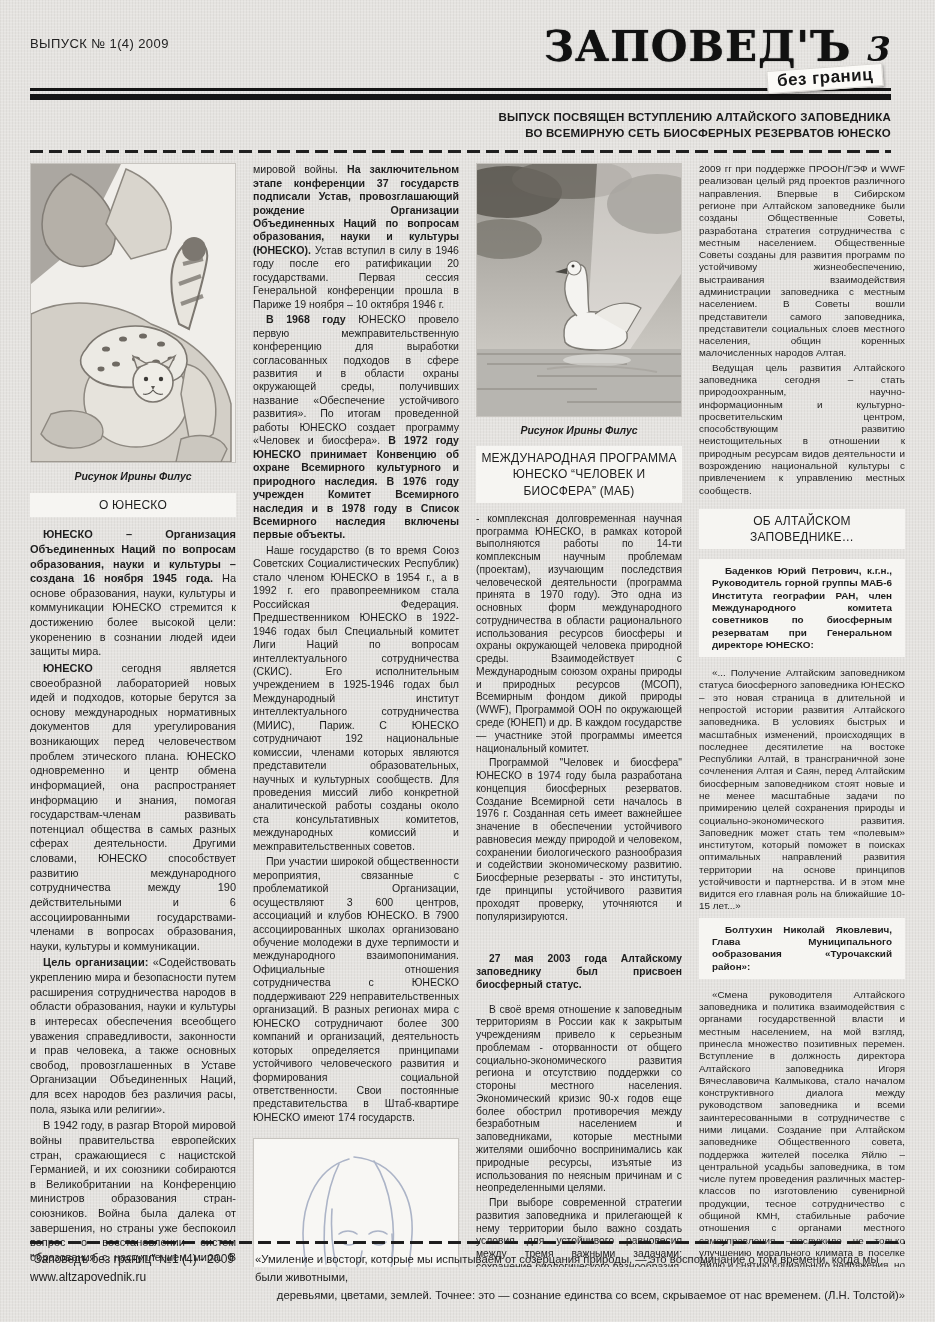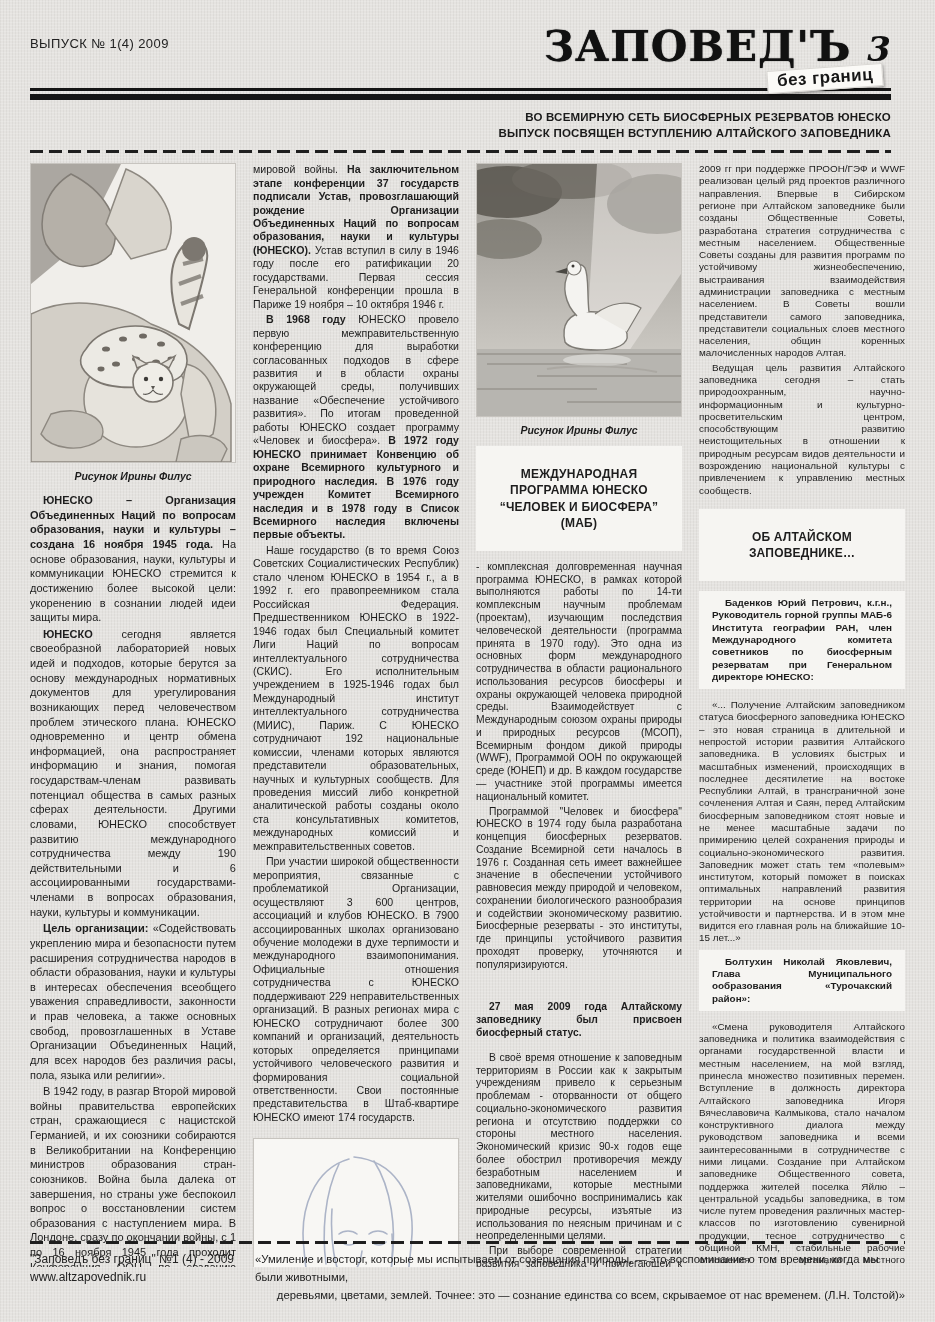--- a/index.html
+++ b/index.html
@@ -38,22 +38,22 @@
   .col{width:206px; flex:0 0 206px; overflow:hidden; text-align:justify;}
   .col1{font-size:11px; line-height:1.33;}
   .col2{font-size:10.6px; line-height:1.27;}
   .col3{font-size:10.3px; line-height:1.24;}
   .col4{font-size:9.9px; line-height:1.24;}
   figure{margin:0;font-style:italic;}
   .art{border:1px solid #c7c4bf; background:#f2f0ec; overflow:hidden;}
   .art svg{display:block;}
   figcaption{font-weight:bold; font-size:10.5px; text-align:center; margin:7px 0 9px 0; text-indent:0;}
   .hbox{
-    background:#f6f5f2; font-size:12px; font-weight:bold; text-align:center;
-    padding:20px 4px; margin:4px 0 10px 0; letter-spacing:.2px; line-height:1.35;
+    background:#f6f5f2; font-size:12px; font-weight:normal; text-align:center;
+    padding:4px 4px; margin:4px 0 10px 0; letter-spacing:.2px; line-height:1.35;
   }
   p{margin:0 0 2px 0; text-indent:13px;}
   p.ni{text-indent:0;}
   p.gap{margin-top:30px;}
   p.cbold{font-weight:bold;}
   .speaker{background:#f6f5f2; font-weight:bold; padding:6px 13px; margin:0 0 10px 0; text-indent:13px;}
   .speaker2{margin-top:5px;}
   b.lead{font-weight:bold;}
   .quote p{margin-bottom:2px;}
   footer{
@@ -77,22 +77,22 @@
     <div class="mast-row">
       <div class="issue">ВЫПУСК № 1(4) 2009</div>
       <div class="mast-right">
         <span class="masthead">ЗАПОВЕД'Ъ</span><span class="pagenum">3</span>
         <div class="sticker">без границ</div>
       </div>
     </div>
     <div class="rule thin"></div>
     <div class="rule thick"></div>
     <div class="subhead">
+      <div>ВЫПУСК ПОСВЯЩЕН ВСТУПЛЕНИЮ АЛТАЙСКОГО ЗАПОВЕДНИКА</div>
       <div>ВО ВСЕМИРНУЮ СЕТЬ БИОСФЕРНЫХ РЕЗЕРВАТОВ ЮНЕСКО</div>
-      <div>ВЫПУСК ПОСВЯЩЕН ВСТУПЛЕНИЮ АЛТАЙСКОГО ЗАПОВЕДНИКА</div>
     </div>
     <div class="dashes"></div>
   </header>
 
   <main class="content">
 
     <section class="col col1">
       <figure>
         <div class="art" style="height:298px">
           <svg width="204" height="298" viewBox="0 0 204 298" xmlns="http://www.w3.org/2000/svg">
@@ -124,20 +124,21 @@
             <circle cx="115" cy="215" r="2.2" fill="#3c3a37"></circle>
               <circle cx="130" cy="215" r="2.2" fill="#3c3a37"></circle>
             <path d="M120,222 L124,222 L122,226 Z" fill="#5a5753"></path>
             <path d="M122,226 C119,230 116,231 112,230 M122,226 C125,230 128,231 132,230" stroke="#5a5753" stroke-width="1.2" fill="none"></path>
             <path d="M20,250 C50,240 80,255 70,275 C50,290 20,285 10,270 Z" fill="#c6c2ba" stroke="#8d8880" stroke-width="1.4"></path>
             <path d="M150,275 C170,268 190,272 196,285 L190,298 L145,298 Z" fill="#cbc7bf" stroke="#8d8880" stroke-width="1.4"></path>
           </svg>
         </div>
         <figcaption>Рисунок Ирины Филус</figcaption>
       </figure>
+      <h2 class="hbox">О ЮНЕСКО</h2>
       <p><b class="lead">ЮНЕСКО – Организация Объединенных Наций по вопросам образования, науки и культуры – создана 16 ноября 1945 года.</b><span> На основе образования, науки, культуры и коммуникации ЮНЕСКО стремится к достижению более высокой цели: укоренению в сознании людей идеи защиты мира.</span></p>
       <p><b class="lead">ЮНЕСКО</b><span> сегодня является своеобразной лабораторией новых идей и подходов, которые берутся за основу международных нормативных документов для урегулирования возникающих перед человечеством проблем этического плана. ЮНЕСКО одновременно и центр обмена информацией, она распространяет информацию и знания, помогая государствам-членам развивать потенциал общества в самых разных сферах деятельности. Другими словами, ЮНЕСКО способствует развитию международного сотрудничества между 190 действительными и 6 ассоциированными государствами-членами в вопросах образования, науки, культуры и коммуникации.</span></p>
       <p><b class="lead">Цель организации:</b><span> «Содействовать укреплению мира и безопасности путем расширения сотрудничества народов в области образования, науки и культуры в интересах обеспечения всеобщего уважения справедливости, законности и прав человека, а также основных свобод, провозглашенных в Уставе Организации Объединенных Наций, для всех народов без различия расы, пола, языка или религии».</span></p>
       <p>В 1942 году, в разгар Второй мировой войны правительства европейских стран, сражающиеся с нацистской Германией, и их союзники собираются в Великобритании на Конференцию министров образования стран-союзников. Война была далека от завершения, но страны уже беспокоил вопрос о восстановлении систем образования с наступлением мира. В Лондоне, сразу по окончании войны, с 1 по 16 ноября 1945 года проходит Конференция ООН по созданию Организации по вопросам образования и культуры (ЕКО/КОНФ), в работе которой приняли участие представители 40 государств. По их замыслу, новая организация была призвана содействовать обеспечению «интеллектуальной и нравственной солидарности человечества» и тем самым препятствовать развязыванию новой</p>
     </section>
 
     <section class="col col2">
       <p class="ni"><span>мировой войны. </span><b class="lead">На заключительном этапе конференции 37 государств подписали Устав, провозглашающий рождение Организации Объединенных Наций по вопросам образования, науки и культуры (ЮНЕСКО).</b><span> Устав вступил в силу в 1946 году после его ратификации 20 государствами. Первая сессия Генеральной конференции прошла в Париже 19 ноября – 10 октября 1946 г.</span></p>
       <p><b class="lead">В 1968 году</b><span> ЮНЕСКО провело первую межправительственную конференцию для выработки согласованных подходов в сфере развития и в области охраны окружающей среды, получивших название «Обеспечение устойчивого развития». По итогам проведенной работы ЮНЕСКО создает программу «Человек и биосфера». </span><b class="lead">В 1972 году ЮНЕСКО принимает Конвенцию об охране Всемирного культурного и природного наследия. В 1976 году учрежден Комитет Всемирного наследия и в 1978 году в Список Всемирного наследия включены первые объекты.</b></p>
       <p>Наше государство (в то время Союз Советских Социалистических Республик) стало членом ЮНЕСКО в 1954 г., а в 1992 г. его правопреемником стала Российская Федерация. Предшественником ЮНЕСКО в 1922-1946 годах был Специальный комитет Лиги Наций по вопросам интеллектуального сотрудничества (СКИС). Его исполнительным учреждением в 1925-1946 годах был Международный институт интеллектуального сотрудничества (МИИС), Париж. С ЮНЕСКО сотрудничают 192 национальные комиссии, членами которых являются представители образовательных, научных и культурных сообществ. Для проведения миссий либо конкретной аналитической работы созданы около ста консультативных комитетов, международных комиссий и межправительственных советов.</p>
@@ -204,21 +205,21 @@
             <path d="M118,150 C134,138 152,136 164,144 L150,168" fill="#eceae5" stroke="#7e7b75" stroke-width="1.2"></path>
             <ellipse cx="120" cy="196" rx="34" ry="6" fill="#f0efec" opacity=".5"></ellipse>
             <path d="M70,205 C100,200 150,202 180,208" stroke="#a5a29c" stroke-width="2" fill="none" opacity=".7"></path>
           </svg>
         </div>
         <figcaption>Рисунок Ирины Филус</figcaption>
       </figure>
       <h2 class="hbox">МЕЖДУНАРОДНАЯ ПРОГРАММА ЮНЕСКО “ЧЕЛОВЕК И БИОСФЕРА” (МАБ)</h2>
       <p class="ni">- комплексная долговременная научная программа ЮНЕСКО, в рамках которой выполняются работы по 14-ти комплексным научным проблемам (проектам), изучающим последствия человеческой деятельности (программа принята в 1970 году). Это одна из основных форм международного сотрудничества в области рационального использования ресурсов биосферы и охраны окружающей человека природной среды. Взаимодействует с Международным союзом охраны природы и природных ресурсов (МСОП), Всемирным фондом дикой природы (WWF), Программой ООН по окружающей среде (ЮНЕП) и др. В каждом государстве — участнике этой программы имеется национальный комитет.</p>
       <p>Программой "Человек и биосфера" ЮНЕСКО в 1974 году была разработана концепция биосферных резерватов. Создание Всемирной сети началось в 1976 г. Созданная сеть имеет важнейшее значение в обеспечении устойчивого равновесия между природой и человеком, сохранении биологического разнообразия и содействии экономическому развитию. Биосферные резерваты - это институты, где принципы устойчивого развития проходят проверку, уточняются и популяризируются.</p>
-      <p class="cbold gap">27 мая 2009 года Алтайскому заповеднику был присвоен биосферный статус.</p>
+      <p class="cbold gap">27 мая 2003 года Алтайскому заповеднику был присвоен биосферный статус.</p>
       <p style="margin-top:12px">В своё время отношение к заповедным территориям в России как к закрытым учреждениям привело к серьезным проблемам - оторванности от общего социально-экономического развития региона и отсутствию поддержки со стороны местного населения. Экономический кризис 90-х годов еще более обострил противоречия между безработным населением и заповедниками, которые местными жителями ошибочно воспринимались как природные ресурсы, изъятые из использования по неясным причинам и с неопределенными целями.</p>
       <p>При выборе современной стратегии развития заповедника и прилегающей к нему территории было важно создать условия для устойчивого равновесия между тремя важными задачами: сохранение биологического разнообразия, содействие экономическому развитию и сбережение культурно-исторических ценностей. Определилась конкретная цель – создание Алтайского биосферного резервата.</p>
 
     </section>
 
     <section class="col col4">
       <p class="ni">2009 гг при поддержке ПРООН/ГЭФ и WWF реализован целый ряд проектов различного направления. Впервые в Сибирском регионе при Алтайском заповеднике были созданы Общественные Советы, разработана стратегия сотрудничества с местным населением. Общественные Советы созданы для развития программ по устойчивому жизнеобеспечению, выстраивания взаимодействия администрации заповедника с местным населением. В Советы вошли представители самого заповедника, представители социальных слоев местного населения, общин коренных малочисленных народов Алтая.</p>
       <p>Ведущая цель развития Алтайского заповедника сегодня – стать природоохранным, научно-информационным и культурно-просветительским центром, способствующим развитию неистощительных в отношении к природным ресурсам видов деятельности и возрождению национальной культуры с привлечением к управлению местных сообществ.</p>
       <h2 class="hbox" style="margin-top:12px">ОБ АЛТАЙСКОМ ЗАПОВЕДНИКЕ…</h2>
       <p class="speaker">Баденков Юрий Петрович, к.г.н., Руководитель горной группы МАБ-6 Института географии РАН, член Международного комитета советников по биосферным резерватам при Генеральном директоре ЮНЕСКО:</p>

